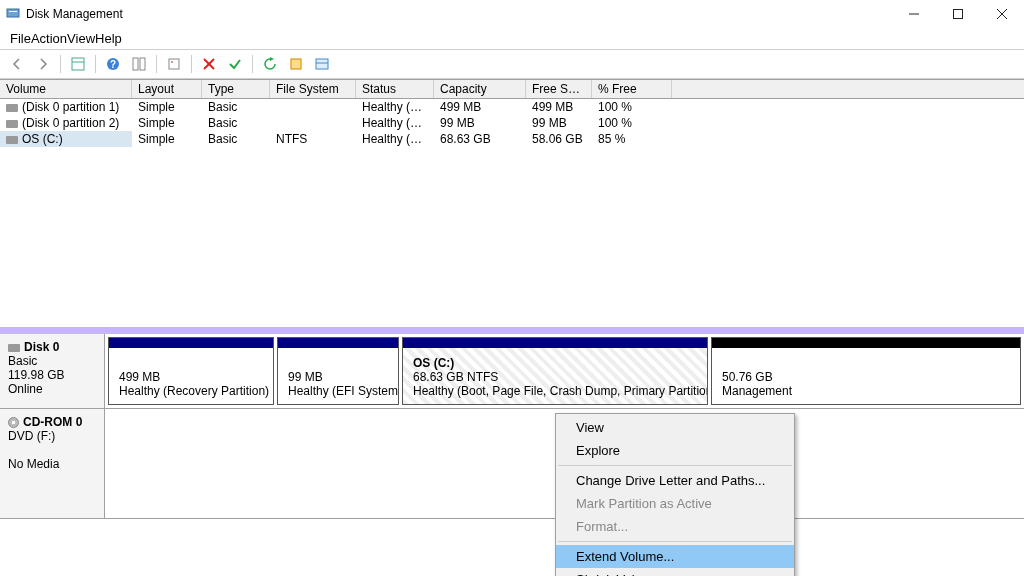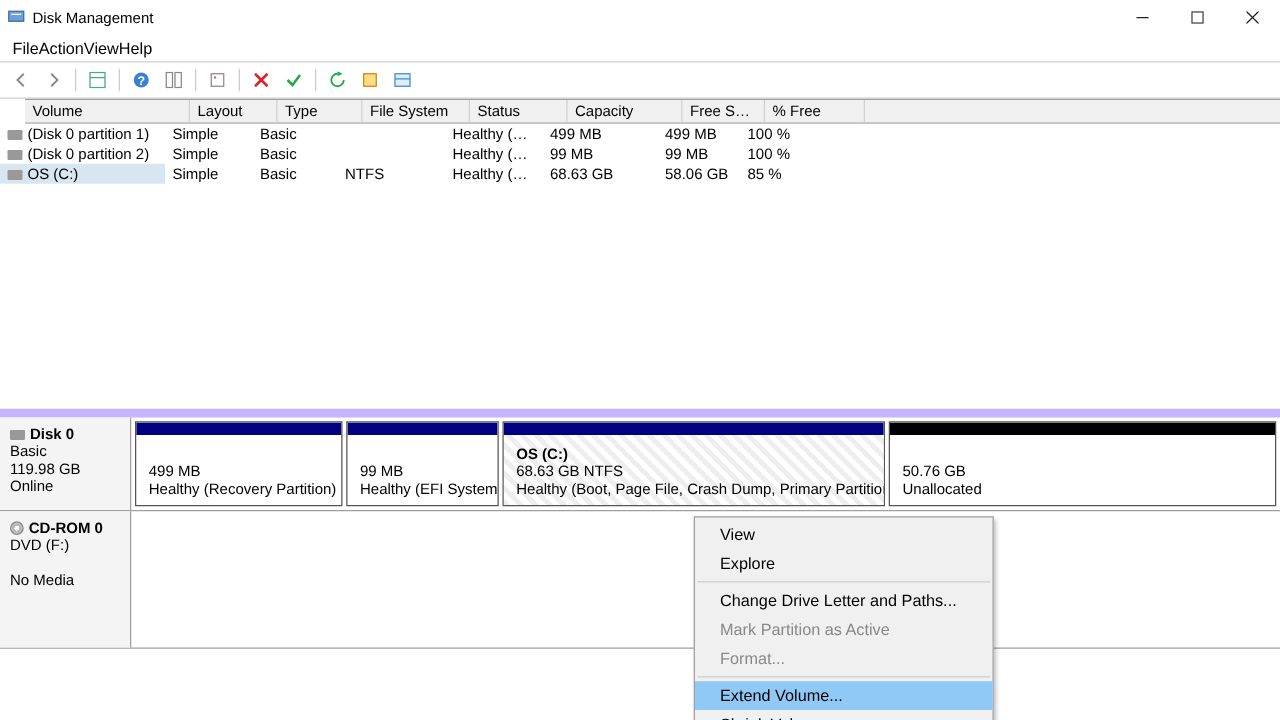--- a/index.html
+++ b/index.html
@@ -7,23 +7,23 @@
   .titlebar { display: flex; align-items: center; height: 28px; padding: 0 0 0 6px; }
   .titlebar .title { margin-left: 6px; font-size: 12px; }
   .titlebar .spacer { flex: 1; }
   .winbtn { width: 44px; height: 28px; display: flex; align-items: center; justify-content: center; }
   .winbtn svg { stroke: #222; }
   .menubar { display: flex; gap: 0; padding: 3px 10px; font-size: 13px; border-bottom: 1px solid #d0d0d0; }
   .menubar span { cursor: default; }
   .toolbar { display: flex; align-items: center; gap: 4px; padding: 3px 6px; border-bottom: 1px solid #d0d0d0; }
   .tb-icon { width: 22px; height: 22px; display: flex; align-items: center; justify-content: center; border: 1px solid transparent; }
   .tb-sep { width: 1px; height: 18px; background: #ccc; margin: 0 2px; }
-  .vol-header { display: flex; background: #f0f0f0; border-top: 1px solid #a0a0a0; border-bottom: 1px solid #a0a0a0; font-size: 12px; margin-left: 20px; }
+  .vol-header { display: flex; background: #f0f0f0; border-top: 1px solid #a0a0a0; border-bottom: 1px solid #a0a0a0; font-size: 12px; }
   .vol-header .col { padding: 2px 6px; border-right: 1px solid #d0d0d0; white-space: nowrap; overflow: hidden; text-overflow: ellipsis; }
-  .vol-rows { background: #fff; height: 228px; }
+  .vol-rows { background: #fff; height: 228px; border-radius: 16px; }
   .vol-row { display: flex; font-size: 12px; }
   .vol-row .cell { padding: 1px 6px; white-space: nowrap; overflow: hidden; text-overflow: ellipsis; }
   .vol-row.selected .cell:first-child { background: #d8e6f2; }
   .disk-area { border-top: 7px solid #c4b5fd; }
   .disk-row { display: flex; border-bottom: 1px solid #a0a0a0; }
   .disk-label { width: 105px; padding: 6px 8px; border-right: 1px solid #a0a0a0; background: #f4f4f4; font-size: 12px; }
   .disk-label b { font-size: 12px; }
   .disk-parts { flex: 1; display: flex; padding: 3px; gap: 3px; }
   .part { border: 1px solid #555; display: flex; flex-direction: column; font-size: 12px; overflow: hidden; }
   .part .bar { height: 10px; }
@@ -207,21 +207,21 @@
       <div class="part" style="width:122px">
         <div class="bar bar-navy"></div>
         <div class="body"><br><span>99 MB</span><br><span>Healthy (EFI System P</span></div>
       </div>
       <div class="part selected" style="width:306px">
         <div class="bar bar-navy"></div>
         <div class="body"><b>OS  (C:)</b><br><span>68.63 GB NTFS</span><br><span>Healthy (Boot, Page File, Crash Dump, Primary Partition</span></div>
       </div>
       <div class="part" style="flex:1">
         <div class="bar bar-black"></div>
-        <div class="body"><br><span>50.76 GB</span><br><span>Unallocated</span></div>
+        <div class="body"><br><span>50.76 GB</span><br><span>Management</span></div>
       </div>
     </div>
   </div>
   <div class="disk-row" style="height:110px">
     <div class="disk-label">
       <span class="cd-icon"></span><b>CD-ROM 0</b><br>
       <span>DVD (F:)</span><br><br>
       <span>No Media</span>
     </div>
     <div class="disk-parts"></div>

